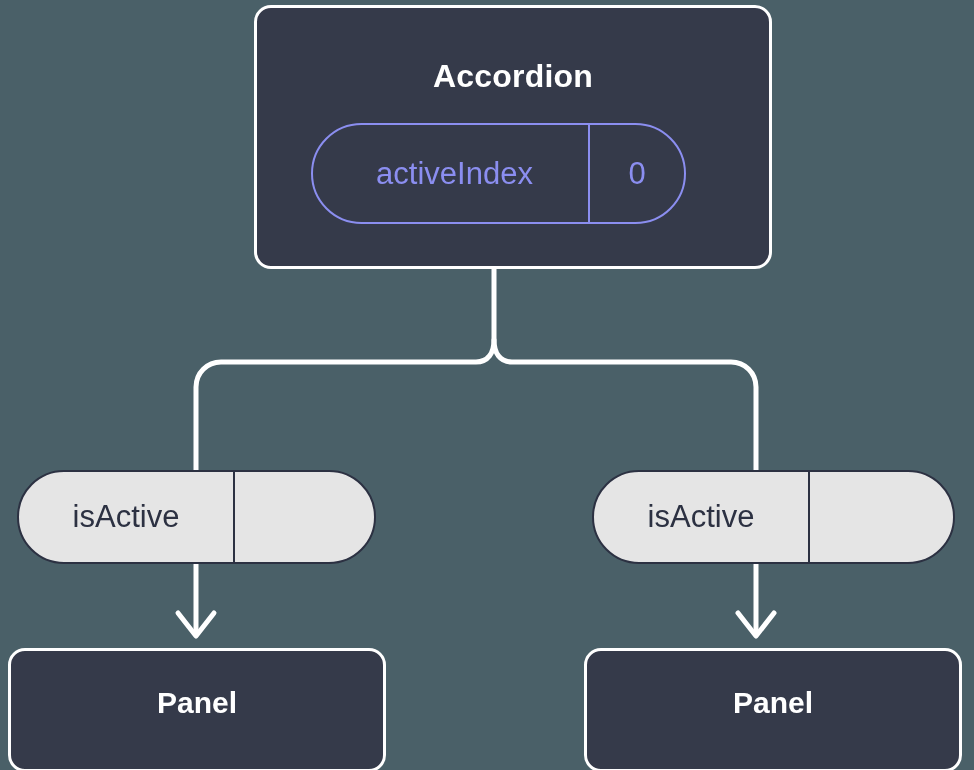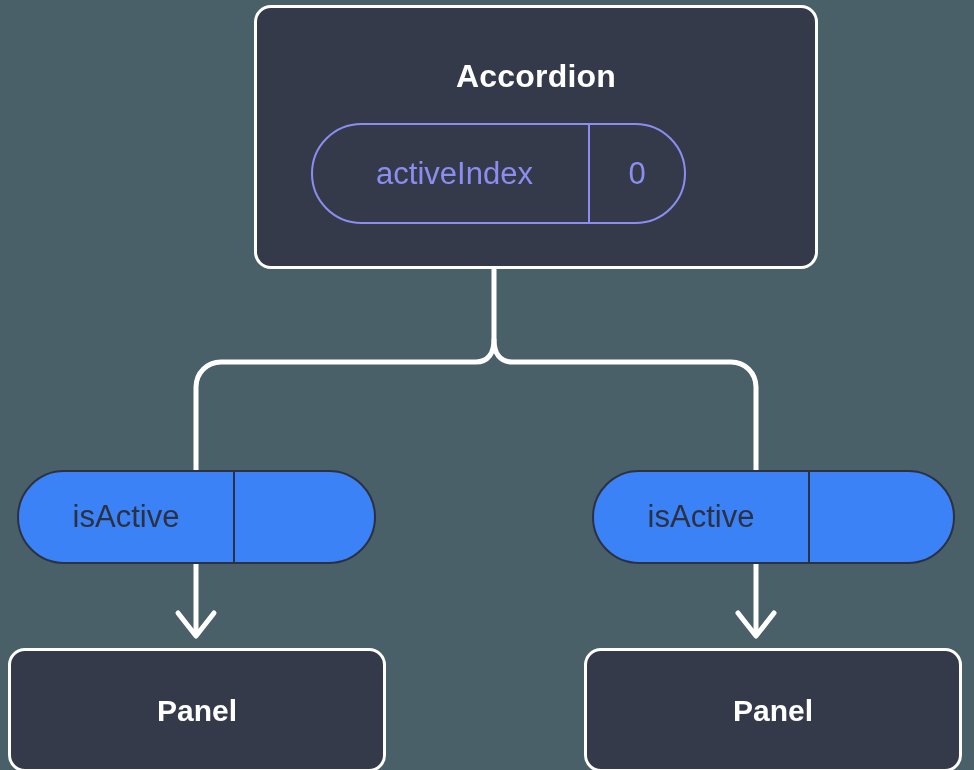--- a/index.html
+++ b/index.html
@@ -34,21 +34,21 @@
     position: absolute;
     box-sizing: border-box;
     background: #353a4a;
     border: 3px solid #ffffff;
     border-radius: 17px;
   }
 
   #accordion-box {
     left: 254px;
     top: 5px;
-    width: 564px;
+    width: 518px;
     height: 264px;
   }
 
   .node-title {
     position: absolute;
     left: 0;
     right: 0;
     text-align: center;
     color: #ffffff;
     font-size: 32px;
@@ -92,21 +92,21 @@
     justify-content: center;
     color: #8b8ef0;
     font-size: 31px;
   }
 
   
   .prop-pill {
     position: absolute;
     box-sizing: border-box;
     height: 94px;
-    background: #3b82f6;
+    background: #e5e5e5;
     border: 2px solid #2c3142;
     border-radius: 47px;
     display: flex;
     align-items: stretch;
     overflow: hidden;
   }
   .prop-pill .pill-key {
     display: flex;
     align-items: center;
     justify-content: center;
@@ -148,21 +148,21 @@
   #panel-right-box {
     left: 584px;
     top: 648px;
     width: 378px;
     height: 124px;
   }
   .panel-label {
     position: absolute;
     left: 0;
     right: 0;
-    top: 43px;
+    top: 35px;
     text-align: center;
     color: #ffffff;
     font-size: 30px;
     font-weight: 700;
   }
 </style>
 </head>
 <body>
 
 <div id="stage">

